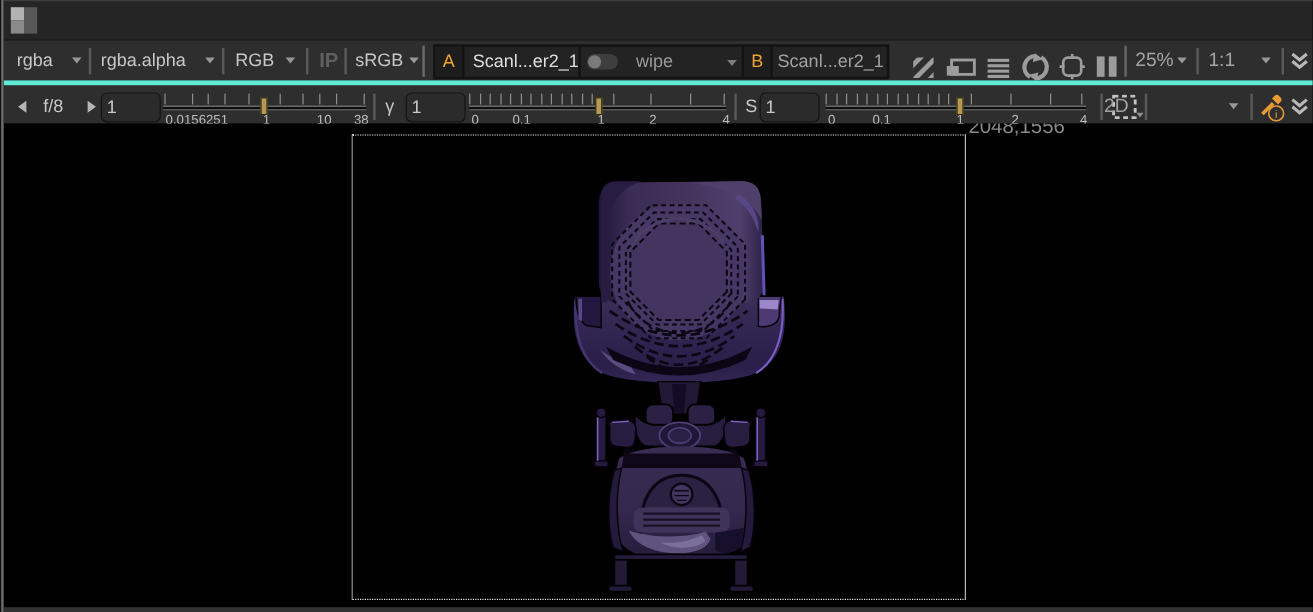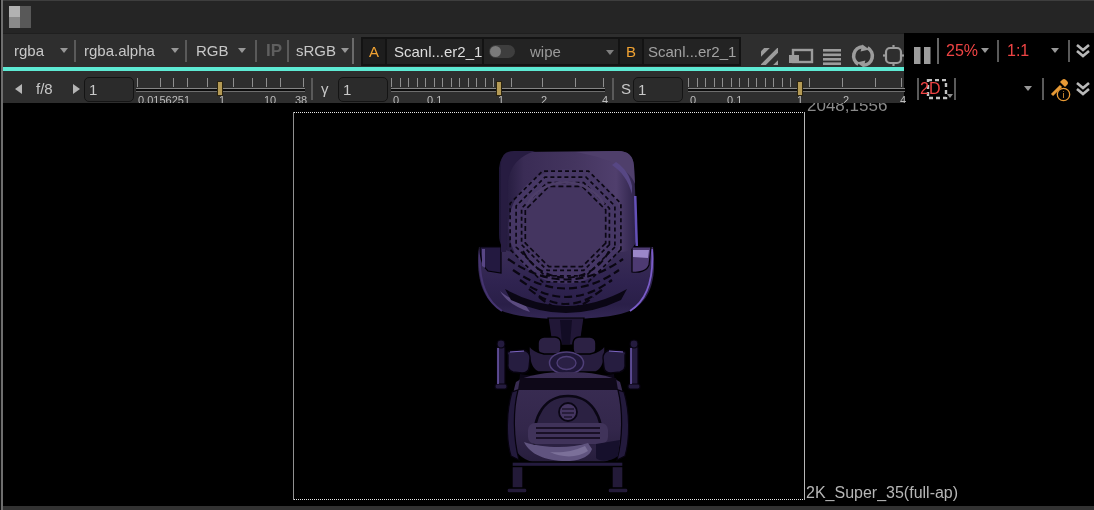--- a/index.html
+++ b/index.html
@@ -8,27 +8,27 @@
   .abs { position:absolute; }
   
   #leftedge { left:0; top:0; width:3px; height:510px; background:#0e0e0e; }
   #leftedge i { position:absolute; left:1px; top:0; width:2px; height:510px; background:#6e6e6e; display:block; }
   #tabbar { left:3px; top:0; width:1091px; height:33px; background:#252525; border-top:1px solid #3e3e3e; }
   #paneicon { left:6px; top:5px; width:22px; height:22px; }
   #paneicon .q { position:absolute; }
   #tab { left:30px; top:2px; width:115px; height:31px; background:#343434; border:1px solid #1b1b1b; border-bottom:none; border-radius:5px 5px 0 0; }
   #tab .lbl { position:absolute; left:16px; top:6px; font-size:16px; color:#ec9a3c; }
   #tab .close { position:absolute; left:82px; top:7px; width:18px; height:18px; border-radius:9px; background:#3a3a3a; color:#919191; font-size:12px; font-weight:bold; text-align:center; line-height:18px; }
-  .row { left:3px; width:901px; background:#2e2e2e; }
+  .row { left:3px; width:1091px; background:#2e2e2e; }
   #row1 { top:33px; height:34px; border-top:1px solid #1f1f1f; }
   #row2 { top:67px; height:36px; border-top:4px solid #5eead4; }
   .t { position:absolute; color:#c8c8c8; font-size:15px; white-space:nowrap; }
   .sep { position:absolute; width:2px; background:#5a5a5a; }
   .dd { position:absolute; width:0; height:0; border-left:4.5px solid transparent; border-right:4.5px solid transparent; border-top:5.5px solid #979797; }
-  .blue { color:#ef4444; font-size:16px; }
+  .blue { color:#a3a3a3; font-size:16px; }
   
   #view { left:3px; top:103px; width:1091px; height:403px; background:#000; overflow:hidden; }
   #frame { position:absolute; left:290px; top:9px; width:512px; height:388px; }
   #frame .ft { position:absolute; left:0; top:0; width:100%; border-top:1px dotted #e8e8e8; }
   #frame .fb { position:absolute; left:0; bottom:0; width:100%; border-top:1px dotted #e8e8e8; }
   #frame .fl { position:absolute; left:0; top:0; height:100%; border-left:1px solid #909090; }
   #frame .fr { position:absolute; right:0; top:0; height:100%; border-left:1px solid #b8b8b8; }
   #res { left:804px; top:-7px; font-size:17px; color:#8a8a8a; }
   #fmt { left:803px; top:381px; font-size:16px; color:#b6b6b6; }
   #bottomedge { left:3px; top:506px; width:1091px; height:4px; background:#323232; }
@@ -238,21 +238,20 @@
 </div>
 
 <div class="abs" id="view">
   <div id="frame">
     <div class="ft"></div>
       <div class="fb"></div>
       <div class="fl"></div>
       <div class="fr"></div>
   </div>
   <div class="abs" id="res">2048,1556</div>
-  <div class="abs" id="fmt">2K_Super_35(full-ap)</div>
   <svg id="robot" class="abs" style="left:0;top:-103px;" width="1091" height="510" viewBox="3 0 1091 510">
     <defs>
       <linearGradient id="ghead" x1="0" y1="0" x2="1" y2="0">
         <stop offset="0" stop-color="#1e1637"></stop>
         <stop offset="0.18" stop-color="#3a2c55"></stop>
         <stop offset="0.55" stop-color="#44355f"></stop>
         <stop offset="0.85" stop-color="#503f6d"></stop>
         <stop offset="1" stop-color="#2c2148"></stop>
       </linearGradient>
       <radialGradient id="gface" cx="0.5" cy="0.38" r="0.75">

